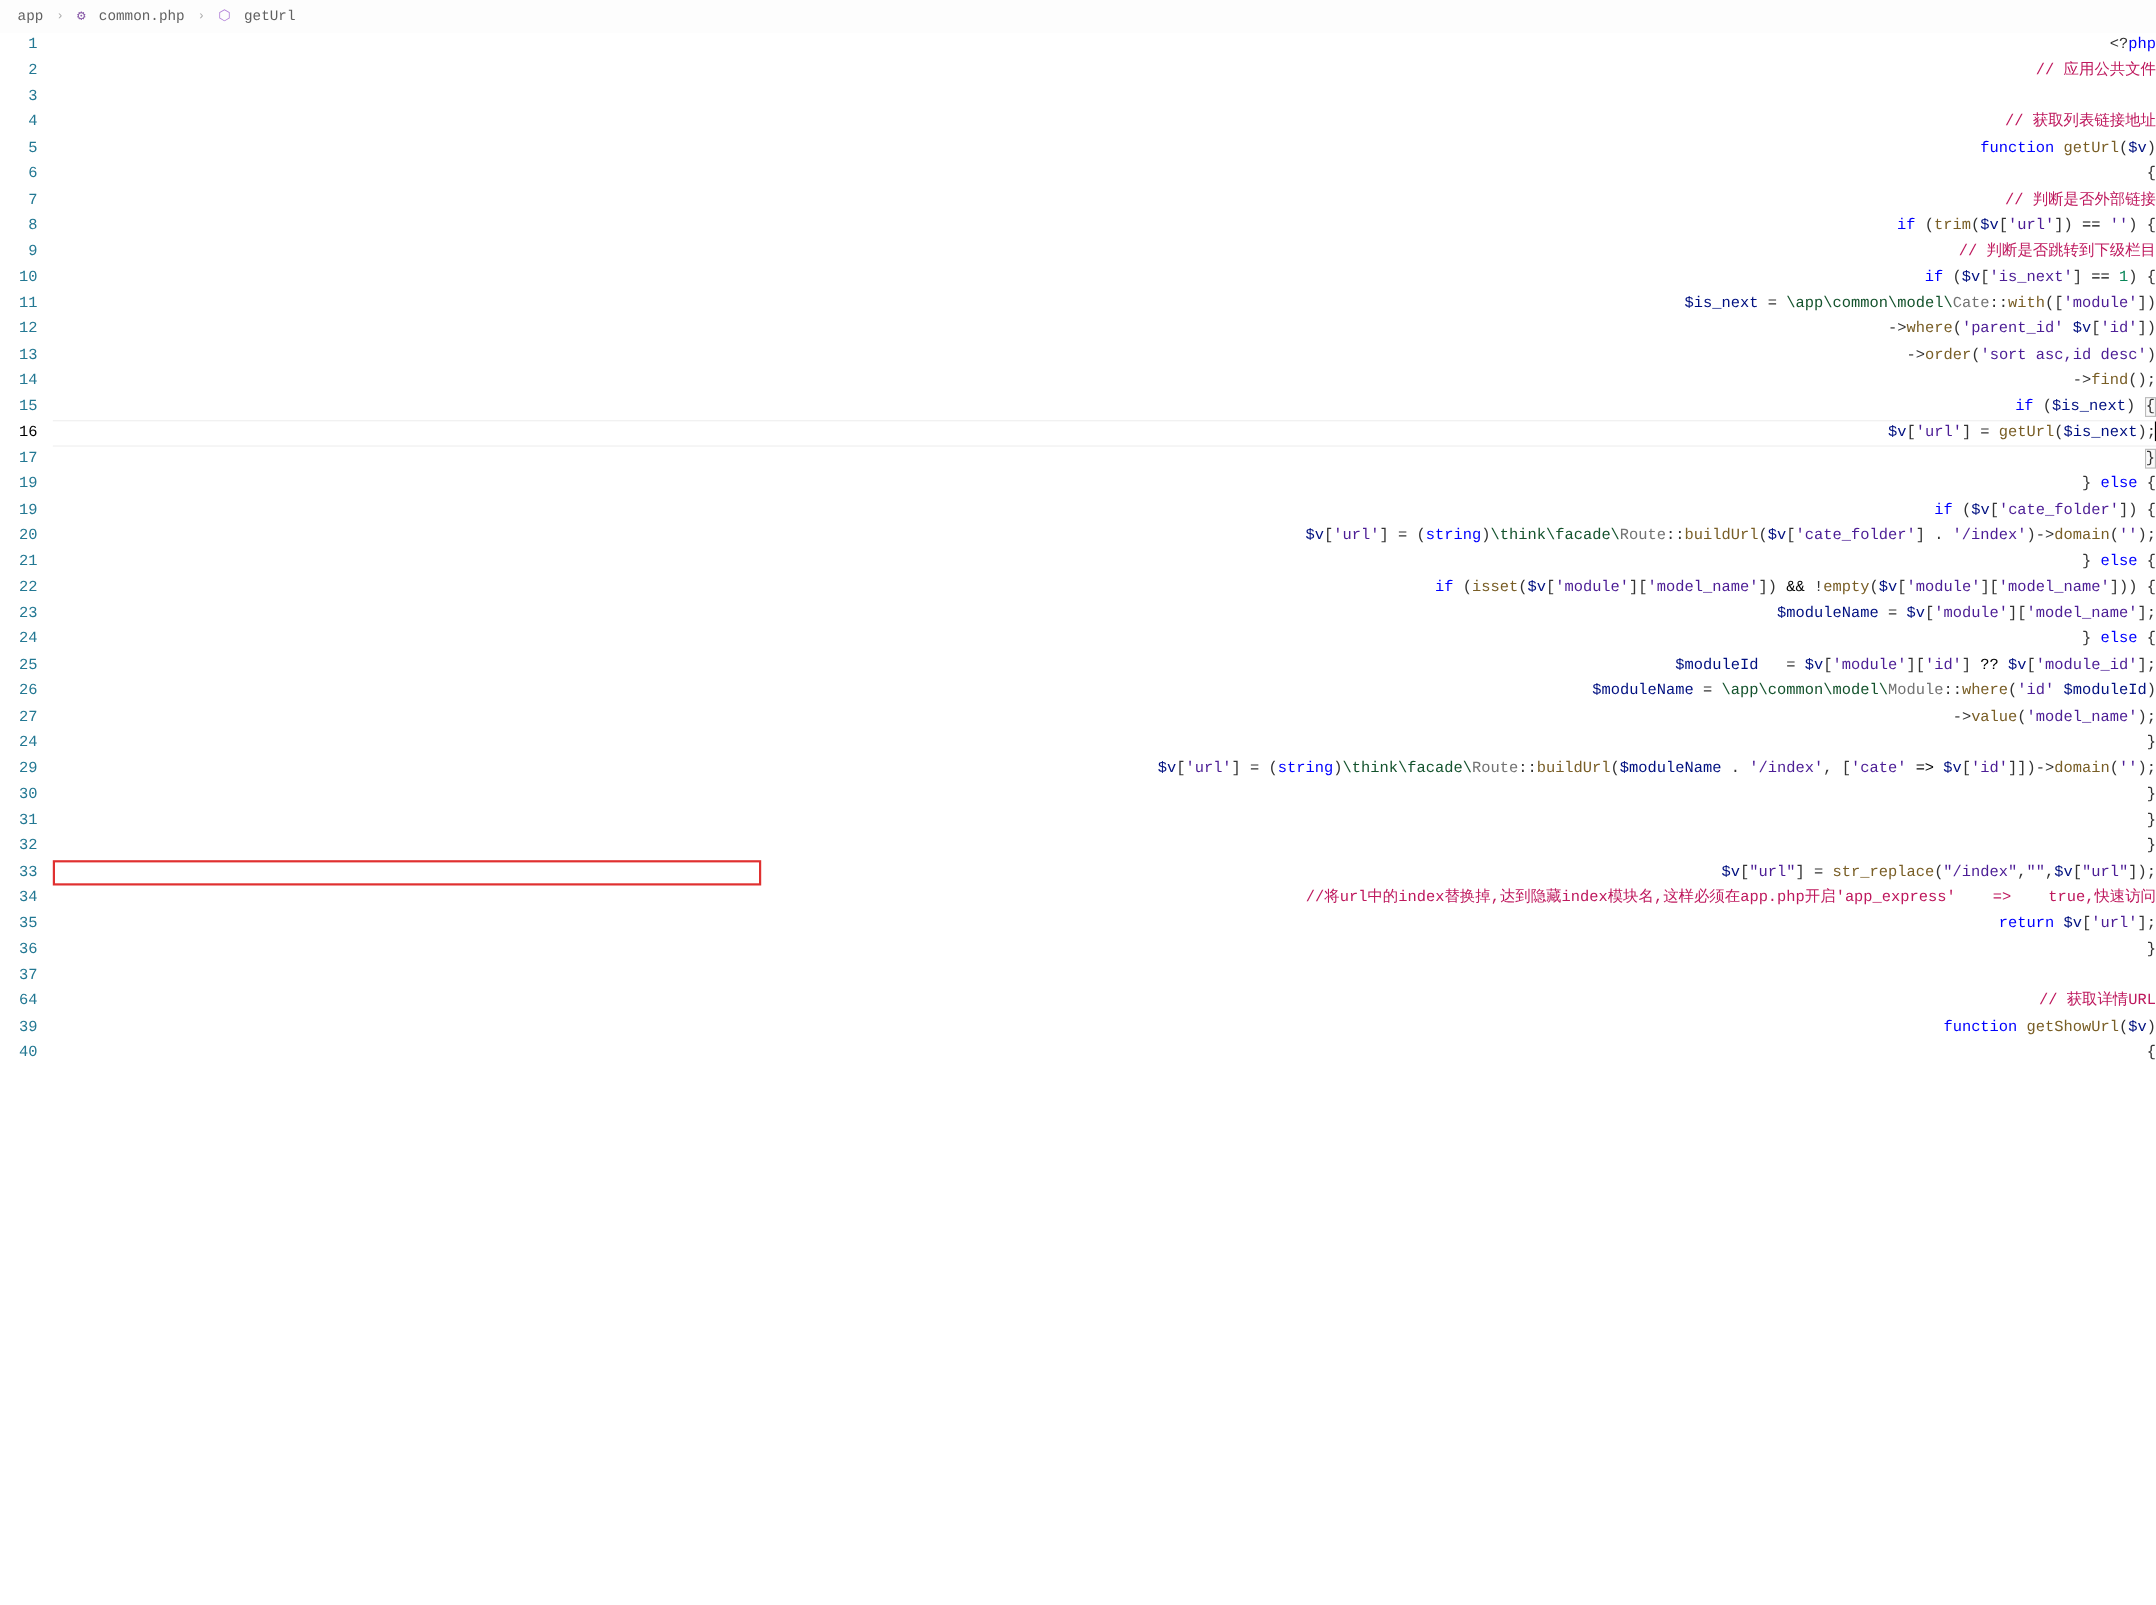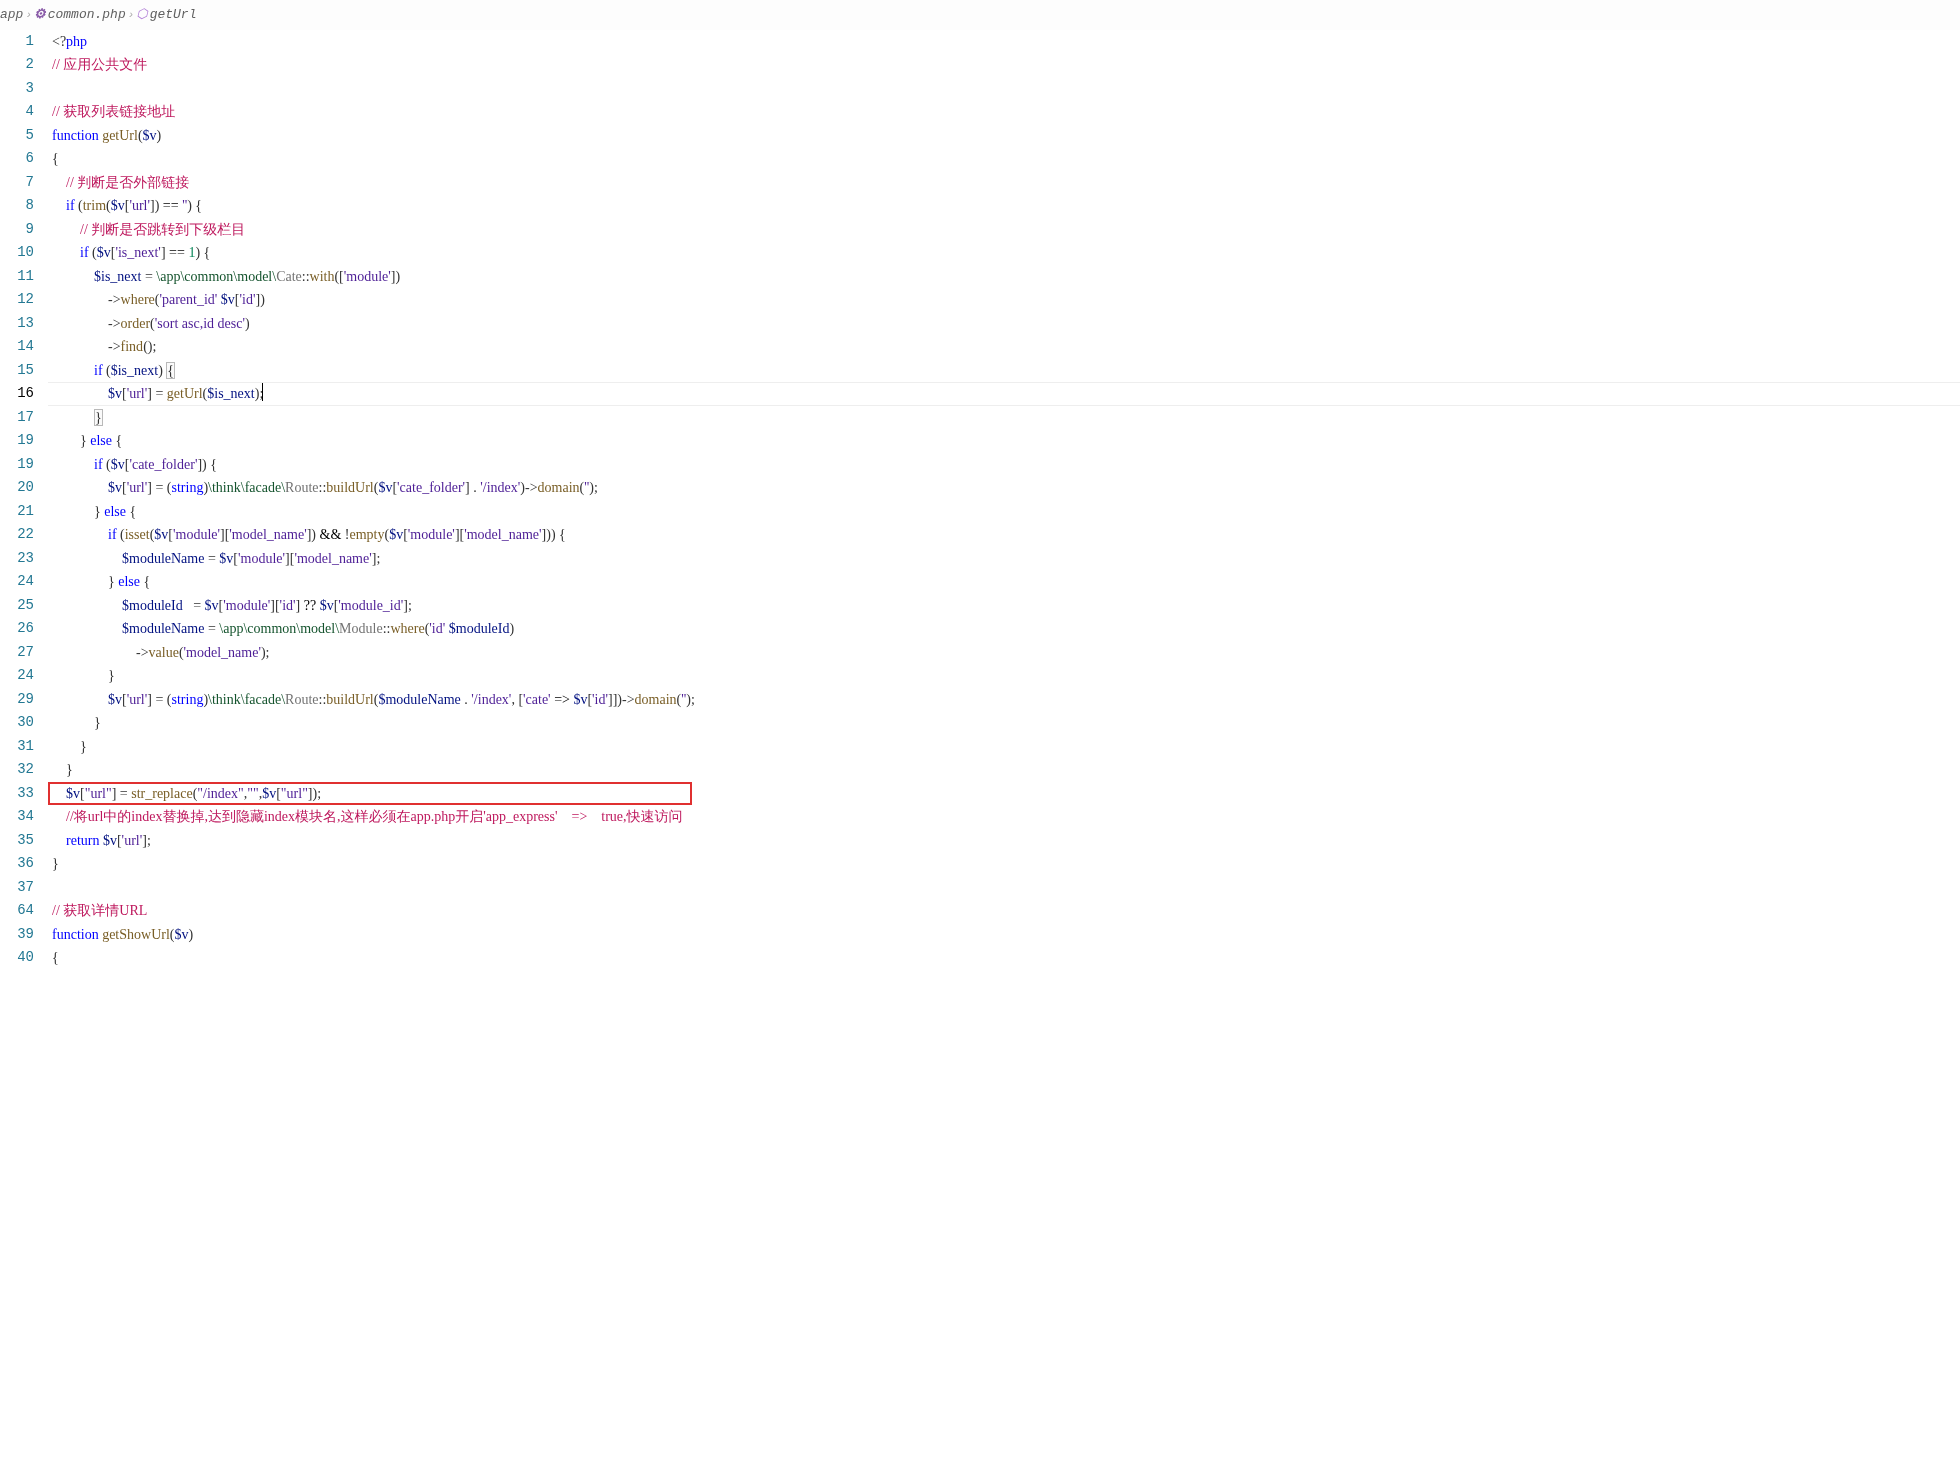--- a/index.html
+++ b/index.html
@@ -4,28 +4,27 @@
 <style>
 * { margin: 0; padding: 0; box-sizing: border-box; }
 body {
   font-family: Consolas, 'Courier New', monospace;
   font-size: 14px;
   background: #ffffff;
   color: #333;
   line-height: 1.68;
 }
 .breadcrumb {
-  padding: 4px 0;
+  padding: 4px 16px;
   font-size: 13px;
   color: #616161;
   display: flex;
   align-items: center;
-  gap: 2px;
+  gap: 12px;
   background: #fdfdfd;
-  font-style: italic;
 }
 .breadcrumb .sep { color: #aaa; font-size: 11px; }
 .breadcrumb .php-icon { color: #8a5ca8; font-weight: bold; }
 .breadcrumb .fn-icon { color: #b180d7; }
 .editor {
   display: flex;
   width: 100%;
 }
 .gutter {
   width: 52px;
@@ -33,22 +32,23 @@
   color: #237893;
   padding-right: 18px;
   user-select: none;
   background: #fff;
 }
 .gutter .ln { height: 23.5px; }
 .gutter .ln.active { color: #000000; }
 .code {
   flex: 1;
   white-space: pre;
-  font-family: Liberation Serif, serif;
+  font-family: Liberation Mono, monospace;
   position: relative;
+  text-align: right;
 }
 .code-line {
   height: 23.5px;
   position: relative;
 }
 .code-line.current::before {
   content: "";
   position: absolute;
   left: -4px; right: 0; top: 0; bottom: 0;
   border-top: 1px solid #eee;

